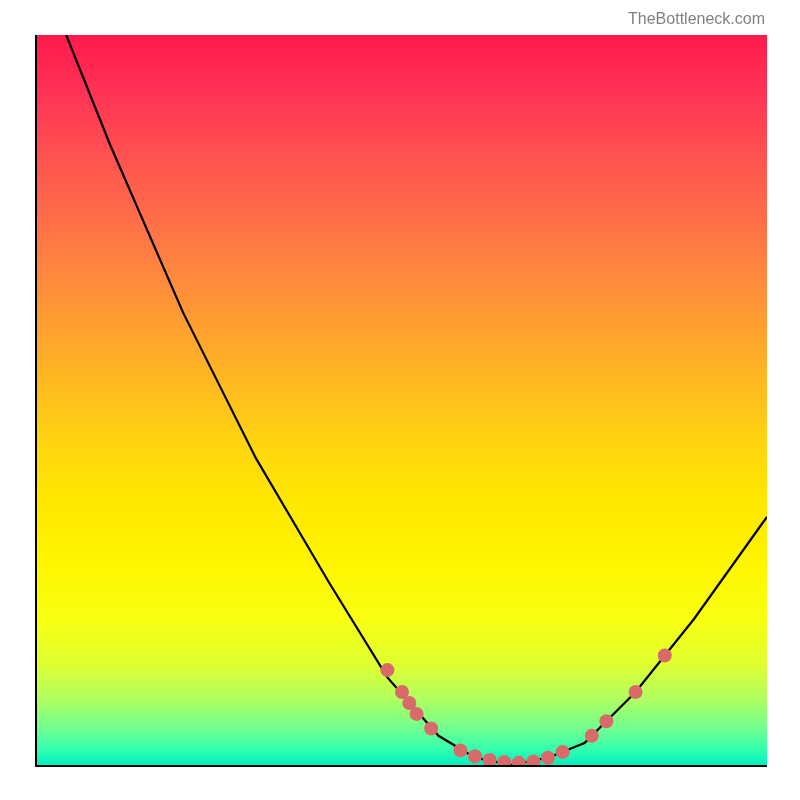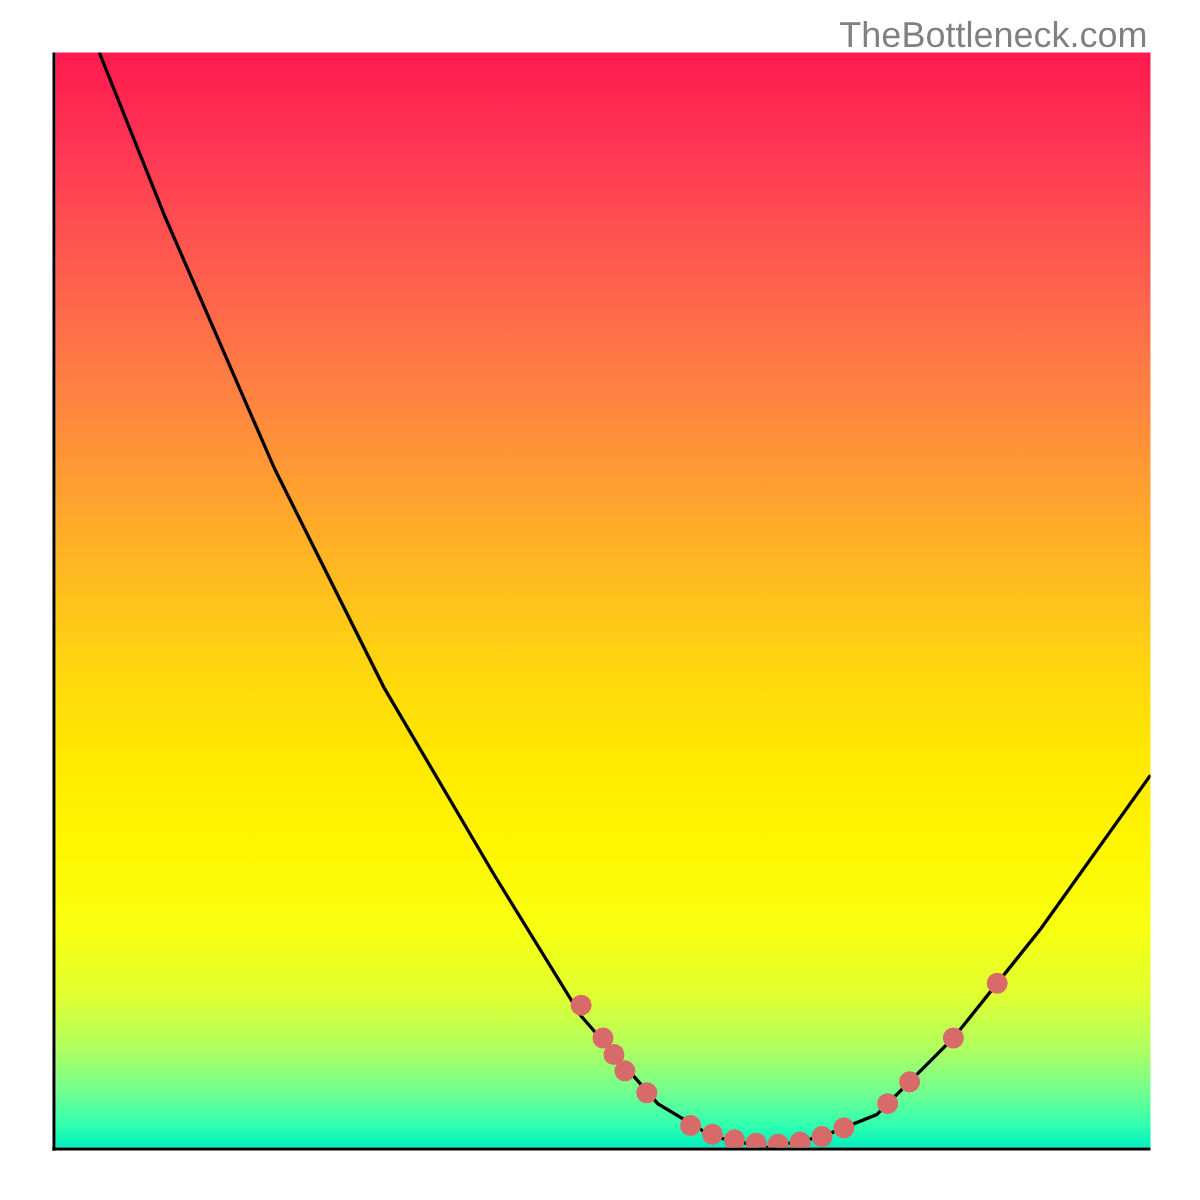--- a/index.html
+++ b/index.html
@@ -40,21 +40,21 @@
     #70ff90 95%,
     #30ffb0 98%,
     #00eec0 100%
   );
 }
 .watermark {
   position: absolute;
   top: 10px;
   right: 35px;
   color: #808080;
-  font-size: 24px;
+  font-size: 16px;
   font-weight: 500;
   z-index: 10;
 }
 svg.curve-layer {
   position: absolute;
   left: 0;
   top: 0;
   width: 730px;
   height: 730px;
   pointer-events: none;

